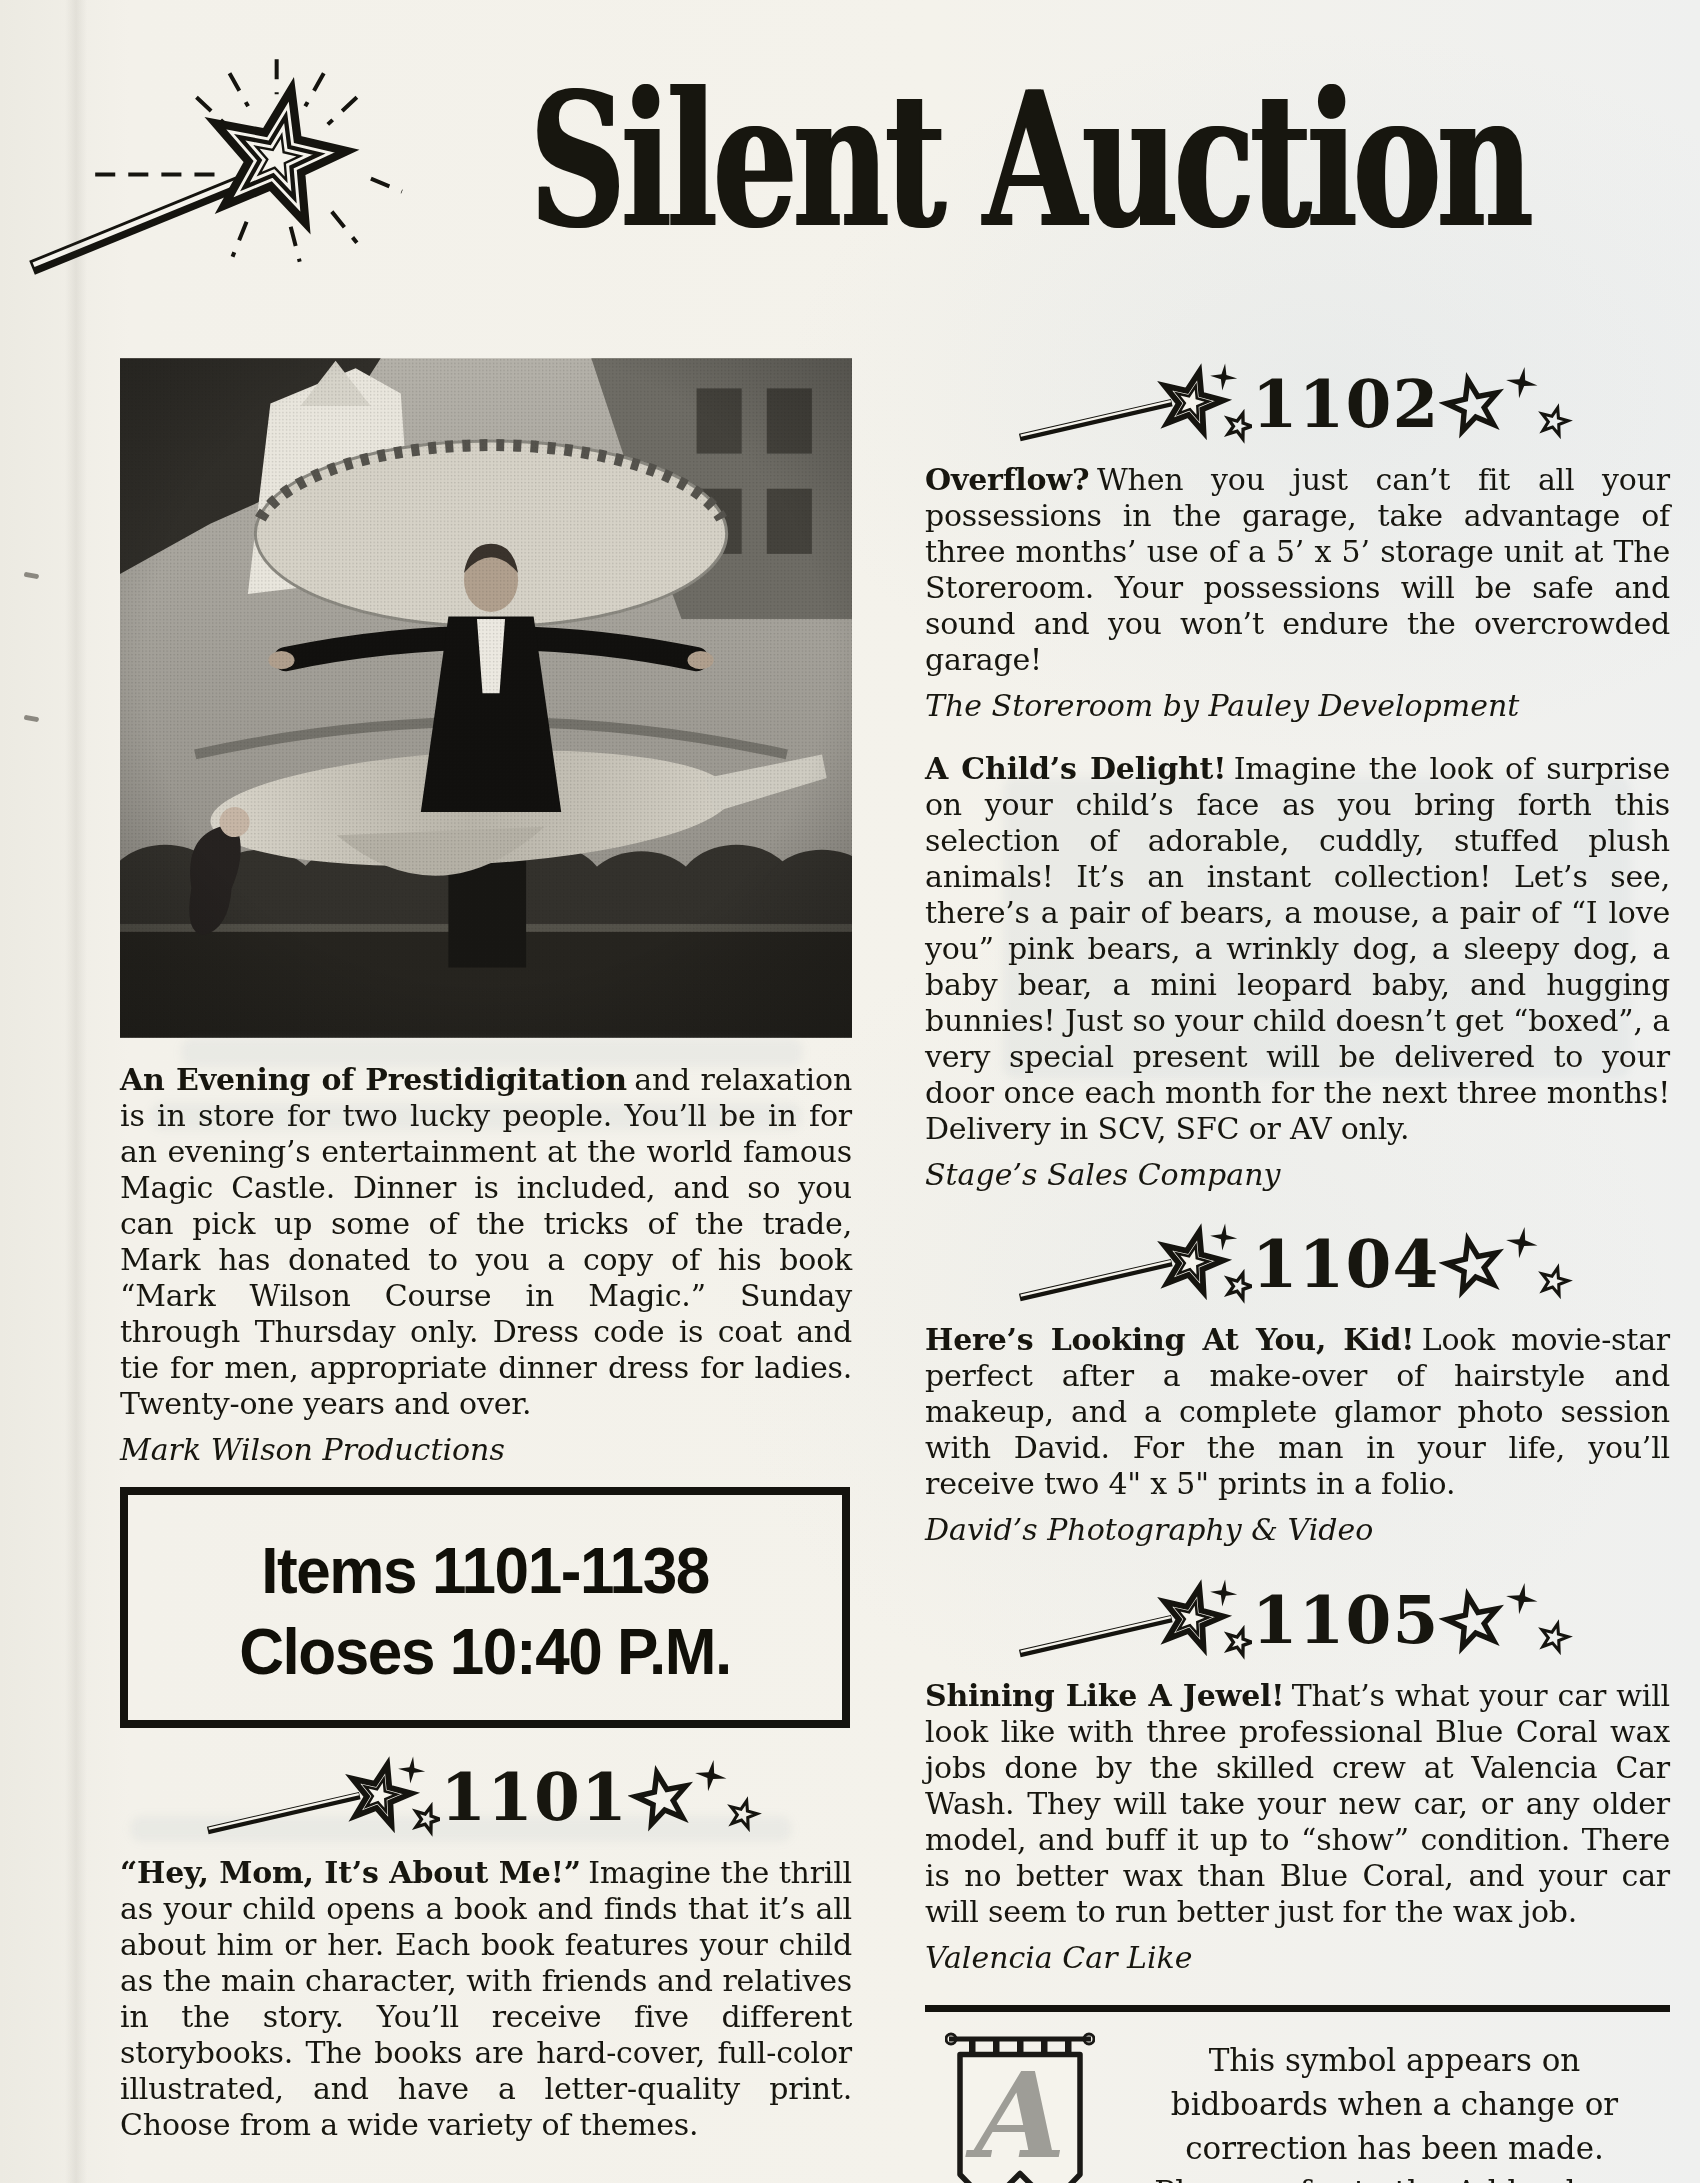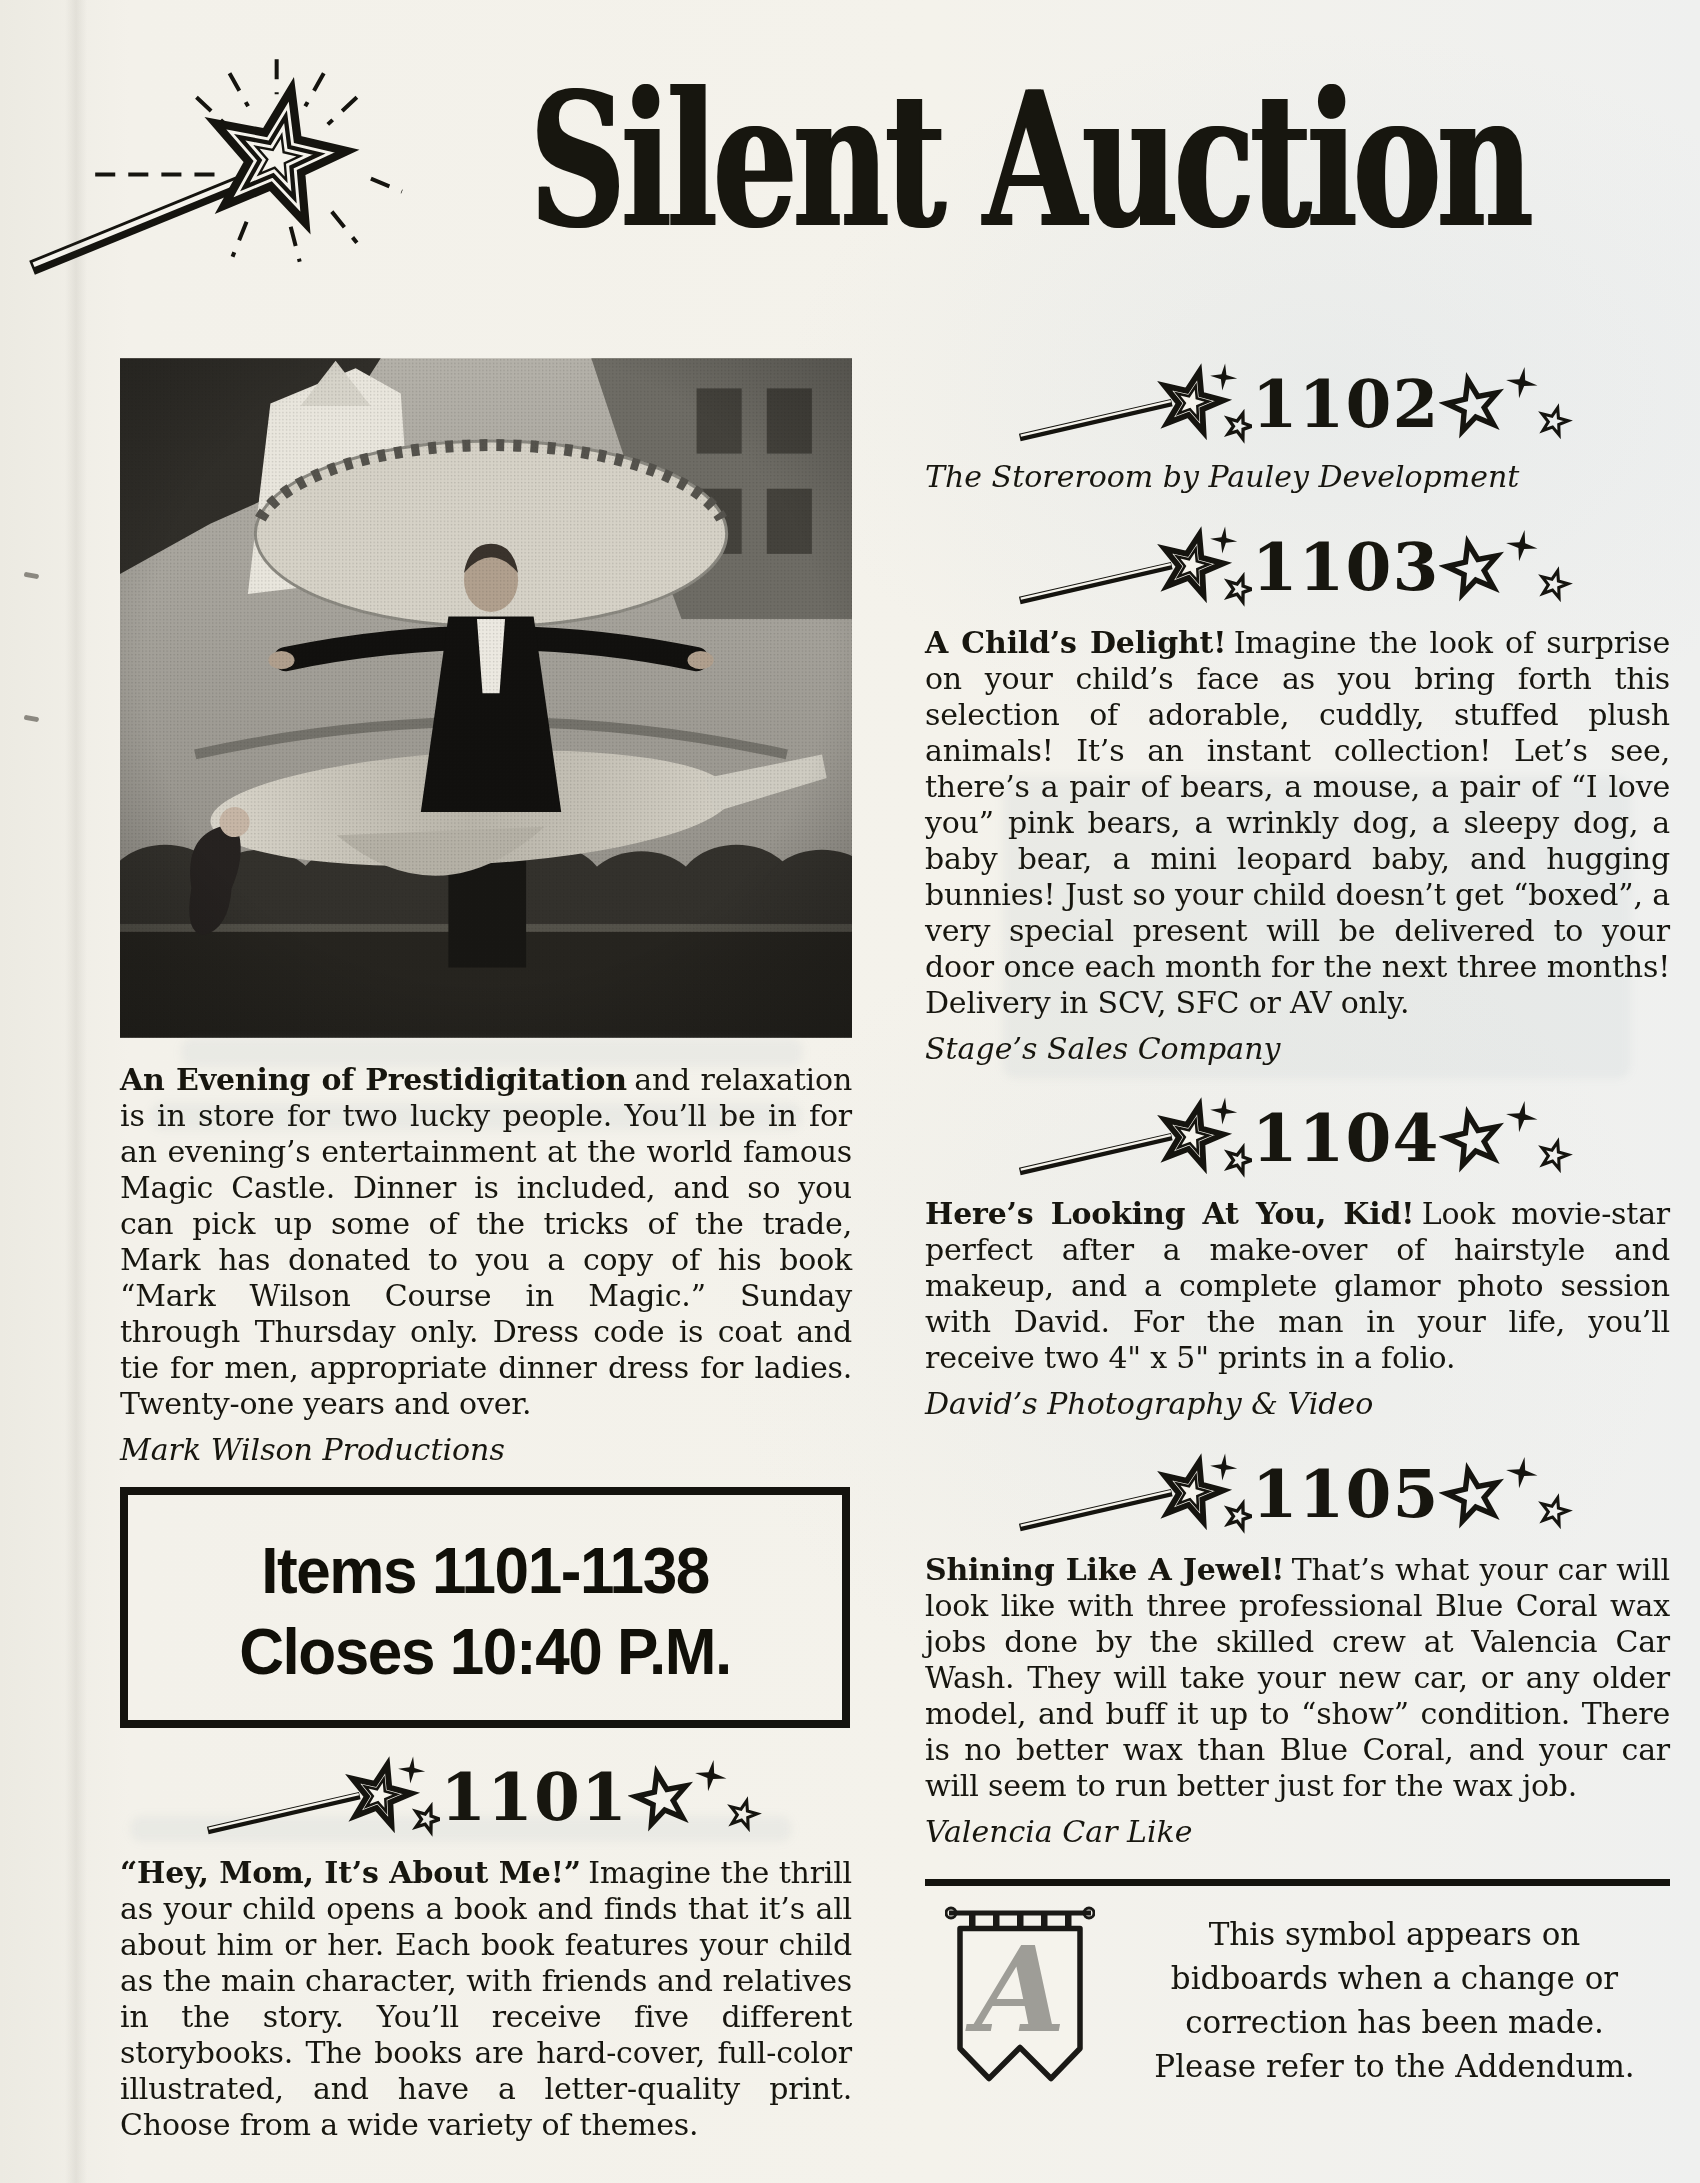--- a/index.html
+++ b/index.html
@@ -210,41 +210,26 @@
             <use href="#star4" transform="translate(440,38) rotate(6) scale(0.48)" fill="#15140f"></use>
             <use href="#star5" transform="translate(472,142) rotate(18) scale(0.47)" fill="none" stroke="#15140f" stroke-width="15"></use>
           </svg>
           <span class="inum">1102</span>
           <svg class="stars-svg" viewBox="0 0 290 190">
             <use href="#star5" transform="translate(70,100) rotate(-12) scale(0.95)" fill="none" stroke="#15140f" stroke-width="12"></use>
             <use href="#star4" transform="translate(172,50) rotate(10) scale(0.56)" fill="#15140f"></use>
             <use href="#star5" transform="translate(240,132) rotate(15) scale(0.50)" fill="none" stroke="#15140f" stroke-width="13"></use>
           </svg>
         </div>
+        <p class="body"><b class="lead">Overflow?</b><span>When you just can’t fit all your possessions in the garage, take advantage of three months’ use of a 5’ x 5’ storage unit at The Storeroom. Your possessions will be safe and sound and you won’t endure the overcrowded garage!</span></p>
         <div class="donor">The Storeroom by Pauley Development</div>
 
       </section>
 
       <section class="item">
-        <div class="item-head">
-          <svg class="wand-svg" viewBox="0 0 500 190">
-            <line x1="8" y1="166" x2="330" y2="92" stroke="#15140f" stroke-width="16"></line>
-            <line x1="10" y1="162" x2="328" y2="89" stroke="#f5f3ec" stroke-width="5"></line>
-            <use href="#star5" transform="translate(372,92) rotate(14) scale(1.12)" fill="#f5f3ec" stroke="#15140f" stroke-width="11"></use>
-            <use href="#star5" transform="translate(372,92) rotate(14) scale(0.60)" fill="none" stroke="#15140f" stroke-width="9"></use>
-            <use href="#star4" transform="translate(440,38) rotate(6) scale(0.48)" fill="#15140f"></use>
-            <use href="#star5" transform="translate(472,142) rotate(18) scale(0.47)" fill="none" stroke="#15140f" stroke-width="15"></use>
-          </svg>
-          <span class="inum">1103</span>
-          <svg class="stars-svg" viewBox="0 0 290 190">
-            <use href="#star5" transform="translate(70,100) rotate(-12) scale(0.95)" fill="none" stroke="#15140f" stroke-width="12"></use>
-            <use href="#star4" transform="translate(172,50) rotate(10) scale(0.56)" fill="#15140f"></use>
-            <use href="#star5" transform="translate(240,132) rotate(15) scale(0.50)" fill="none" stroke="#15140f" stroke-width="13"></use>
-          </svg>
-        </div>
         <p class="body"><b class="lead">A Child’s Delight!</b><span>Imagine the look of surprise on your child’s face as you bring forth this selection of adorable, cuddly, stuffed plush animals! It’s an instant collection! Let’s see, there’s a pair of bears, a mouse, a pair of “I love you” pink bears, a wrinkly dog, a sleepy dog, a baby bear, a mini leopard baby, and hugging bunnies! Just so your child doesn’t get “boxed”, a very special present will be delivered to your door once each month for the next three months! Delivery in SCV, SFC or AV only.</span></p>
         <div class="donor">Stage’s Sales Company</div>
 
       </section>
 
       <section class="item">
         <div class="item-head">
           <svg class="wand-svg" viewBox="0 0 500 190">
             <line x1="8" y1="166" x2="330" y2="92" stroke="#15140f" stroke-width="16"></line>
             <line x1="10" y1="162" x2="328" y2="89" stroke="#f5f3ec" stroke-width="5"></line>

